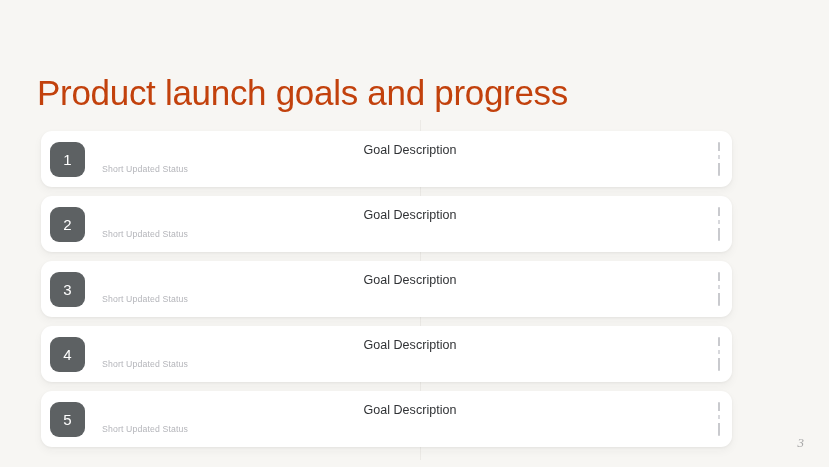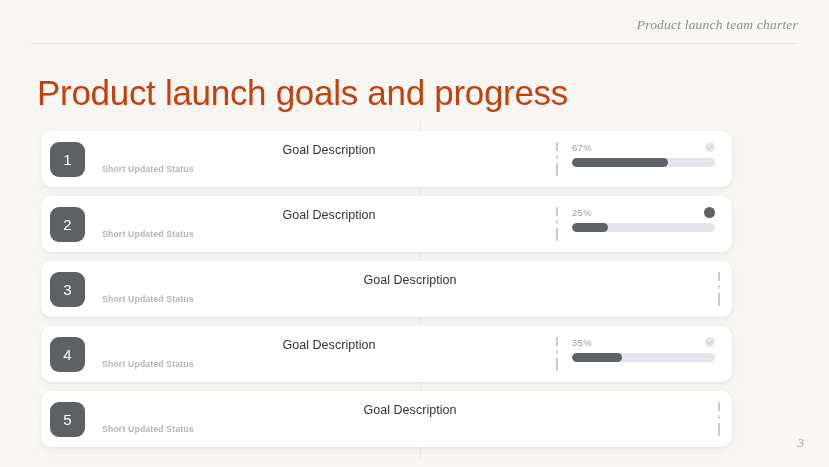--- a/index.html
+++ b/index.html
@@ -123,21 +123,21 @@
     font-size: 12.5px;
     font-weight: 400;
     color: #303235;
     line-height: 1.35;
     letter-spacing: 0.05px;
     white-space: nowrap;
     text-align: center;
   }
   .goal-sub {
     font-size: 8.7px;
-    font-weight: 700;
+    font-weight: 400;
     color: #b4b5ba;
     line-height: 1.5;
     letter-spacing: 0.15px;
     margin-top: 4px;
     white-space: nowrap;
   }
 
   
   .goal-divider {
     flex: 0 0 auto;
@@ -219,96 +219,67 @@
     z-index: 2;
   }
 </style>
 </head>
 <body>
 
 <div class="slide">
 
   <div class="guide-line"></div>
 
-  <div class="header">
-    <div class="header-label">Product launch team charter</div>
-    <div class="header-rule"></div>
+
+  <div class="page-title">Product launch goals and progress</div>
+
+  <div class="goal-list">
+
+    <div class="goal-card">
+      <div class="goal-badge">1</div>
+      <div class="goal-text">
+        <div class="goal-title">Goal Description</div>
+        <div class="goal-sub">Short Updated Status</div>
+      </div>
+      <div class="goal-divider"></div>
+    </div>
+
+    <div class="goal-card">
+      <div class="goal-badge">2</div>
+      <div class="goal-text">
+        <div class="goal-title">Goal Description</div>
+        <div class="goal-sub">Short Updated Status</div>
+      </div>
+      <div class="goal-divider"></div>
+    </div>
+
+    <div class="goal-card">
+      <div class="goal-badge">3</div>
+      <div class="goal-text">
+        <div class="goal-title">Goal Description</div>
+        <div class="goal-sub">Short Updated Status</div>
+      </div>
+      <div class="goal-divider"></div>
+    </div>
+
+    <div class="goal-card">
+      <div class="goal-badge">4</div>
+      <div class="goal-text">
+        <div class="goal-title">Goal Description</div>
+        <div class="goal-sub">Short Updated Status</div>
+      </div>
+      <div class="goal-divider"></div>
+    </div>
+
+    <div class="goal-card">
+      <div class="goal-badge">5</div>
+      <div class="goal-text">
+        <div class="goal-title">Goal Description</div>
+        <div class="goal-sub">Short Updated Status</div>
+      </div>
+      <div class="goal-divider"></div>
+    </div>
+
   </div>
 
-  <div class="page-title">Product launch goals and progress</div>
-
-  <div class="goal-list">
-
-    <div class="goal-card">
-      <div class="goal-badge">1</div>
-      <div class="goal-text">
-        <div class="goal-title">Goal Description</div>
-        <div class="goal-sub">Short Updated Status</div>
-      </div>
-      <div class="goal-divider"></div>
-      <div class="goal-progress">
-        <div class="progress-pct">67%</div>
-        <div class="progress-marker">
-            <span class="tick"></span>
-          </div>
-        <div class="progress-track">
-          <div class="progress-fill" style="width: 67%;"></div>
-        </div>
-      </div>
-    </div>
-
-    <div class="goal-card">
-      <div class="goal-badge">2</div>
-      <div class="goal-text">
-        <div class="goal-title">Goal Description</div>
-        <div class="goal-sub">Short Updated Status</div>
-      </div>
-      <div class="goal-divider"></div>
-      <div class="goal-progress">
-        <div class="progress-pct">25%</div>
-        <div class="progress-marker filled"></div>
-        <div class="progress-track">
-          <div class="progress-fill" style="width: 25%;"></div>
-        </div>
-      </div>
-    </div>
-
-    <div class="goal-card">
-      <div class="goal-badge">3</div>
-      <div class="goal-text">
-        <div class="goal-title">Goal Description</div>
-        <div class="goal-sub">Short Updated Status</div>
-      </div>
-      <div class="goal-divider"></div>
-    </div>
-
-    <div class="goal-card">
-      <div class="goal-badge">4</div>
-      <div class="goal-text">
-        <div class="goal-title">Goal Description</div>
-        <div class="goal-sub">Short Updated Status</div>
-      </div>
-      <div class="goal-divider"></div>
-      <div class="goal-progress">
-        <div class="progress-pct">35%</div>
-        <div class="progress-marker">
-            <span class="tick"></span>
-          </div>
-        <div class="progress-track">
-          <div class="progress-fill" style="width: 35%;"></div>
-        </div>
-      </div>
-    </div>
-
-    <div class="goal-card">
-      <div class="goal-badge">5</div>
-      <div class="goal-text">
-        <div class="goal-title">Goal Description</div>
-        <div class="goal-sub">Short Updated Status</div>
-      </div>
-      <div class="goal-divider"></div>
-    </div>
-
-  </div>
-
   <div class="page-number">3</div>
 
 </div>
 
 </body></html>

